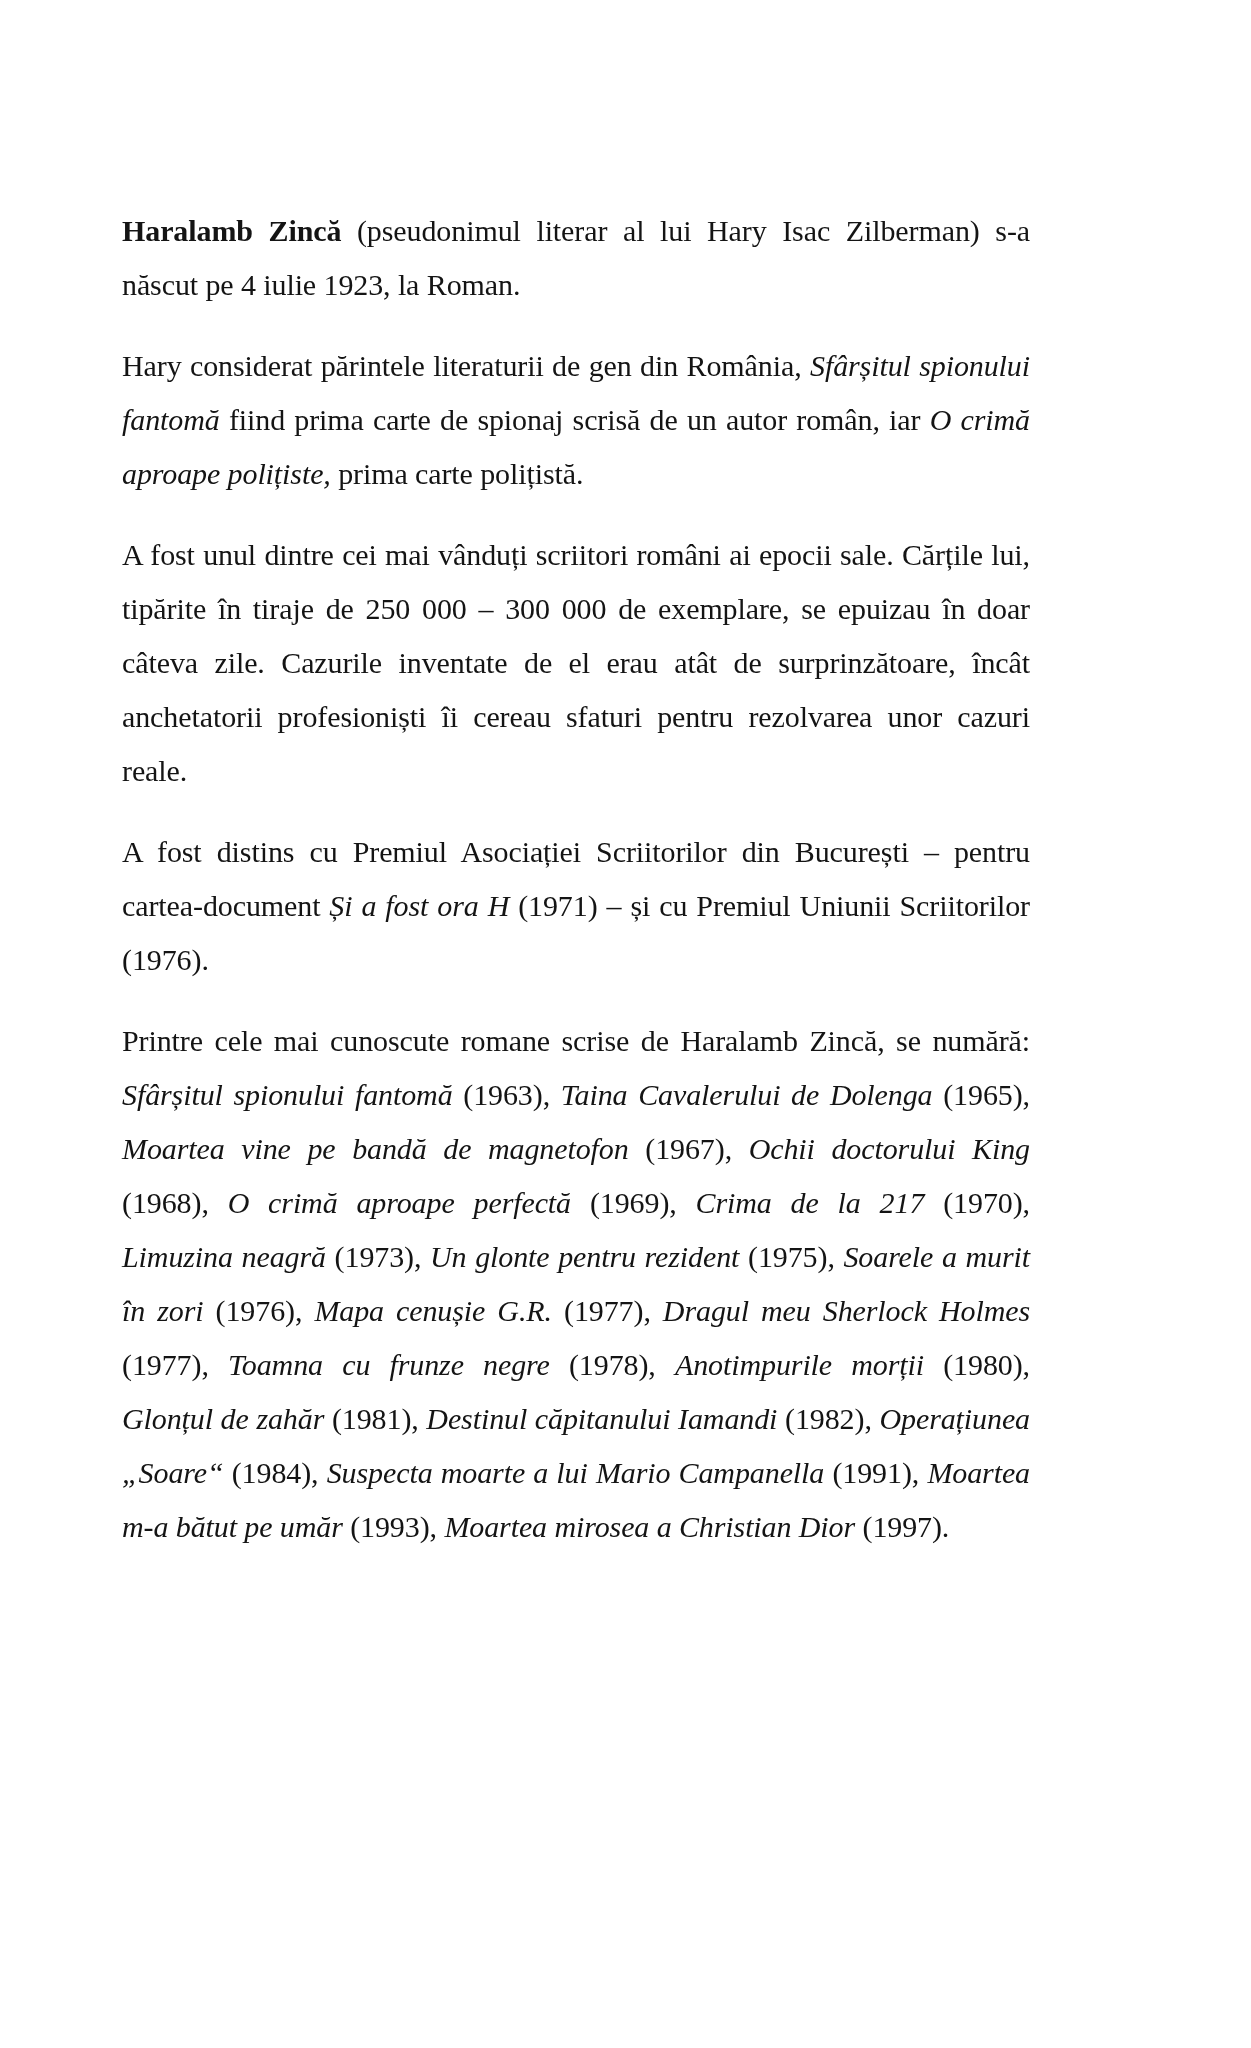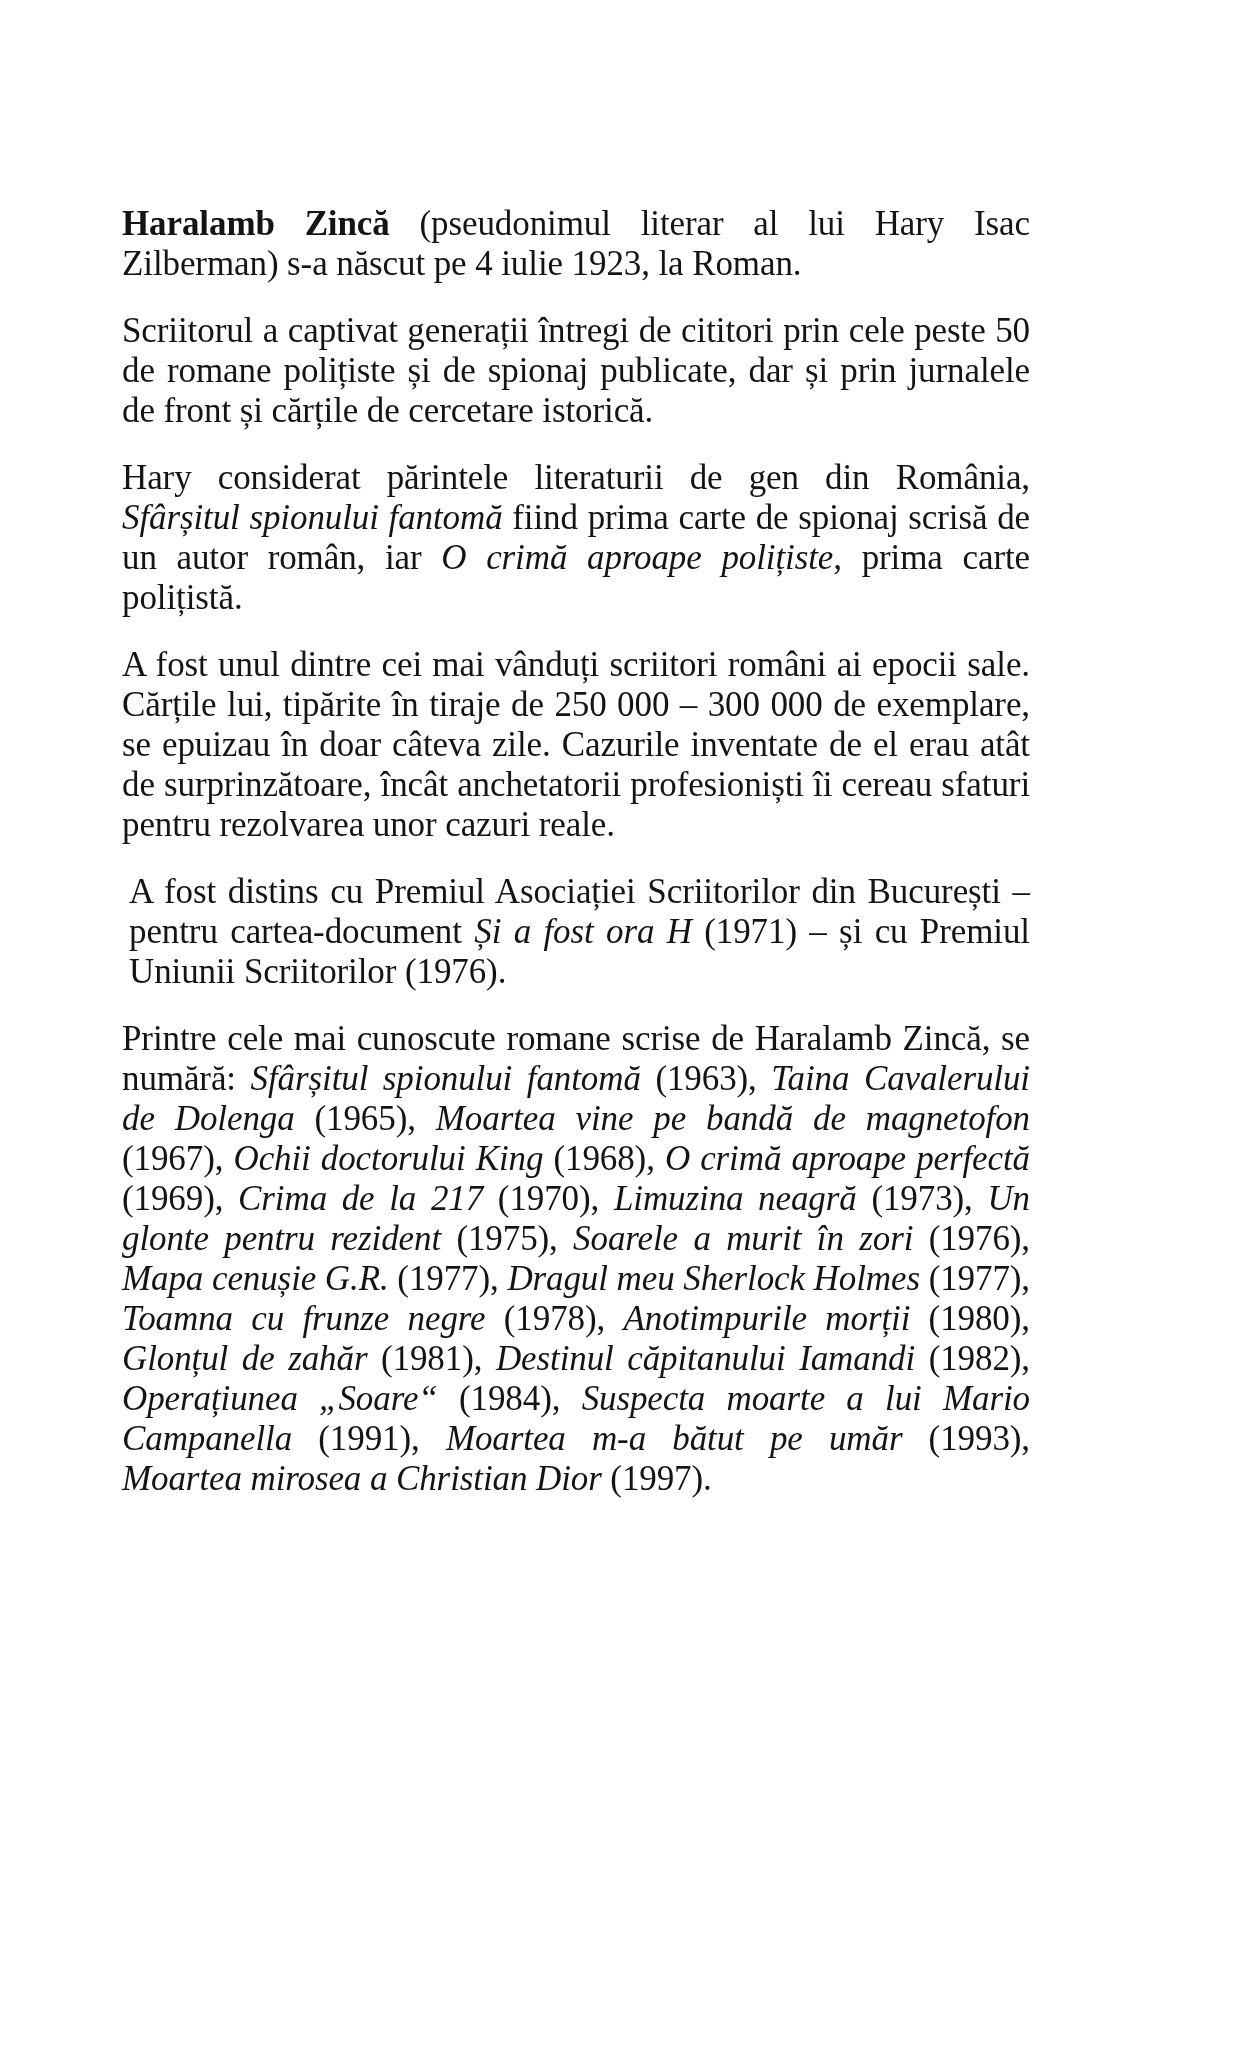--- a/index.html
+++ b/index.html
@@ -24,35 +24,34 @@
     background: #ffffff;
   }
   .text-column {
     position: absolute;
     left: 122px;
     top: 204px;
     width: 908px;
   }
   .text-column p {
     margin: 0 0 27px 0;
-    font-size: 35px;
-    line-height: 40px;
+    font-size: 30px;
+    line-height: 54px;
     letter-spacing: -0.1px;
     text-align: justify;
     text-justify: inter-word;
   }
   .seg-bold   { font-weight: 700; }
   .seg-italic { font-style: italic; }
   .seg-normal { font-weight: 400; font-style: normal; }
 </style>
 </head>
 <body>
 
 <div class="page">
   <article class="text-column">
       <p style="text-align: justify;"><span class="seg-bold">Haralamb Zincă</span><span class="seg-normal"> (pseudonimul literar al lui Hary Isac Zilberman) s-a născut pe 4 iulie 1923, la Roman.</span></p>
-      <p style="text-align: justify;"><span class="seg-normal">Scriitorul a captivat generații întregi de cititori prin cele peste 50 de romane polițiste și de spionaj publicate, dar și prin jurnalele de front și cărțile de cercetare istorică.</span></p>
       <p style="text-align: justify;"><span class="seg-normal">Hary considerat părintele literaturii de gen din România, </span><span class="seg-italic">Sfârșitul spionului fantomă</span><span class="seg-normal"> fiind prima carte de spionaj scrisă de un autor român, iar </span><span class="seg-italic">O crimă aproape polițiste,</span><span class="seg-normal"> prima carte polițistă.</span></p>
       <p style="text-align: justify;"><span class="seg-normal">A fost unul dintre cei mai vânduți scriitori români ai epocii sale. Cărțile lui, tipărite în tiraje de 250&nbsp;000 – 300&nbsp;000 de exemplare, se epuizau în doar câteva zile. Cazurile inventate de el erau atât de surprinzătoare, încât anchetatorii profesioniști îi cereau sfaturi pentru rezolvarea unor cazuri reale.</span></p>
-      <p style="text-align: justify; margin-left: 7px;"><span class="seg-normal">A fost distins cu Premiul Asociației Scriitorilor din București – pentru cartea-document </span><span class="seg-italic">Și a fost ora H</span><span class="seg-normal"> (1971) – și cu Premiul Uniunii Scriitorilor (1976).</span></p>
+      <p style="text-align: justify;"><span class="seg-normal">A fost distins cu Premiul Asociației Scriitorilor din București – pentru cartea-document </span><span class="seg-italic">Și a fost ora H</span><span class="seg-normal"> (1971) – și cu Premiul Uniunii Scriitorilor (1976).</span></p>
       <p style="text-align: justify;"><span class="seg-normal">Printre cele mai cunoscute romane scrise de Haralamb Zincă, se numără: </span><span class="seg-italic">Sfârșitul spionului fantomă</span><span class="seg-normal"> (1963), </span><span class="seg-italic">Taina Cavalerului de Dolenga</span><span class="seg-normal"> (1965), </span><span class="seg-italic">Moartea vine pe bandă de magnetofon</span><span class="seg-normal"> (1967), </span><span class="seg-italic">Ochii doctorului King</span><span class="seg-normal"> (1968), </span><span class="seg-italic">O crimă aproape perfectă</span><span class="seg-normal"> (1969), </span><span class="seg-italic">Crima de la 217</span><span class="seg-normal"> (1970), </span><span class="seg-italic">Limuzina neagră</span><span class="seg-normal"> (1973), </span><span class="seg-italic">Un glonte pentru rezident</span><span class="seg-normal"> (1975), </span><span class="seg-italic">Soarele a murit în zori</span><span class="seg-normal"> (1976), </span><span class="seg-italic">Mapa cenușie G.R.</span><span class="seg-normal"> (1977), </span><span class="seg-italic">Dragul meu Sherlock Holmes</span><span class="seg-normal"> (1977), </span><span class="seg-italic">Toamna cu frunze negre</span><span class="seg-normal"> (1978), </span><span class="seg-italic">Anotimpurile morții</span><span class="seg-normal"> (1980), </span><span class="seg-italic">Glonțul de zahăr</span><span class="seg-normal"> (1981), </span><span class="seg-italic">Destinul căpitanului Iamandi</span><span class="seg-normal"> (1982), </span><span class="seg-italic">Operațiunea „Soare“</span><span class="seg-normal"> (1984), </span><span class="seg-italic">Suspecta moarte a lui Mario Campanella</span><span class="seg-normal"> (1991), </span><span class="seg-italic">Moartea m-a bătut pe umăr</span><span class="seg-normal"> (1993), </span><span class="seg-italic">Moartea mirosea a Christian Dior</span><span class="seg-normal"> (1997).</span></p>
     </article>
 </div>
 
 </body></html>

